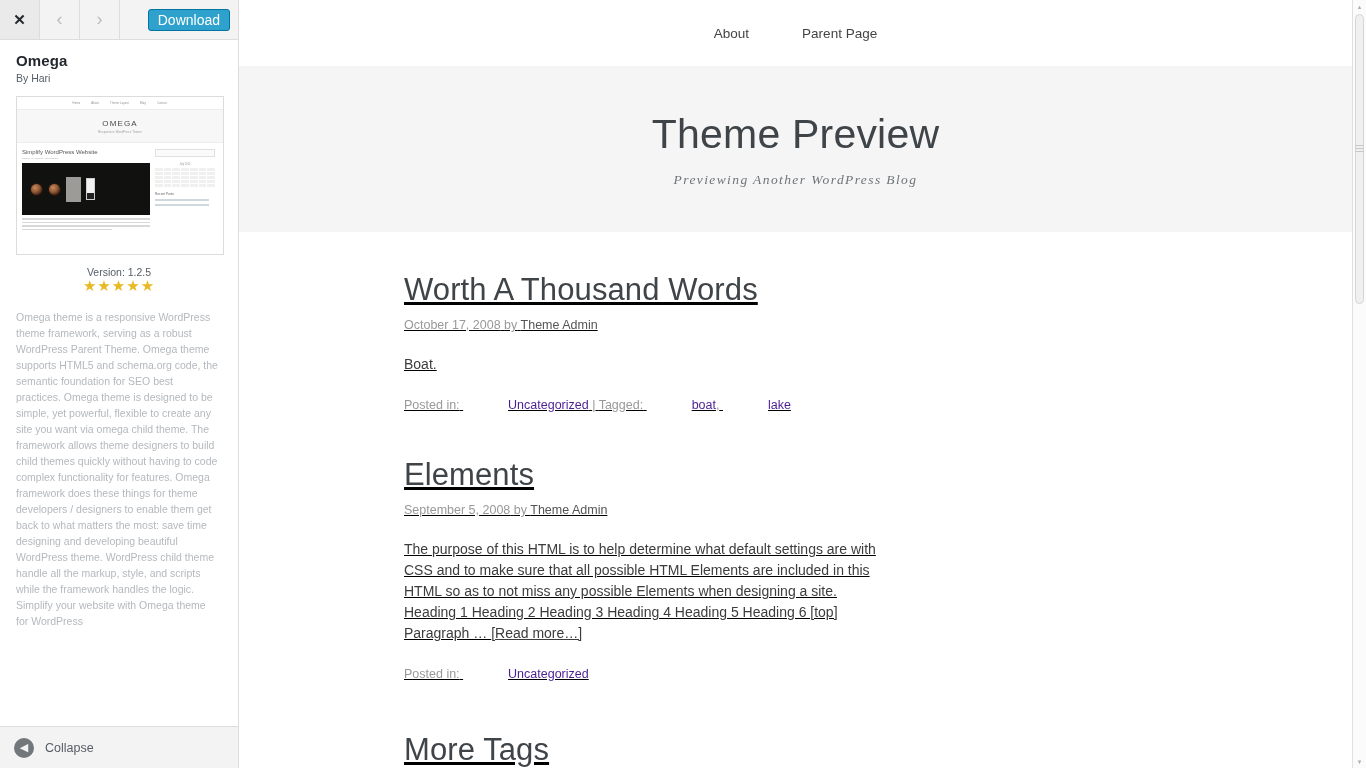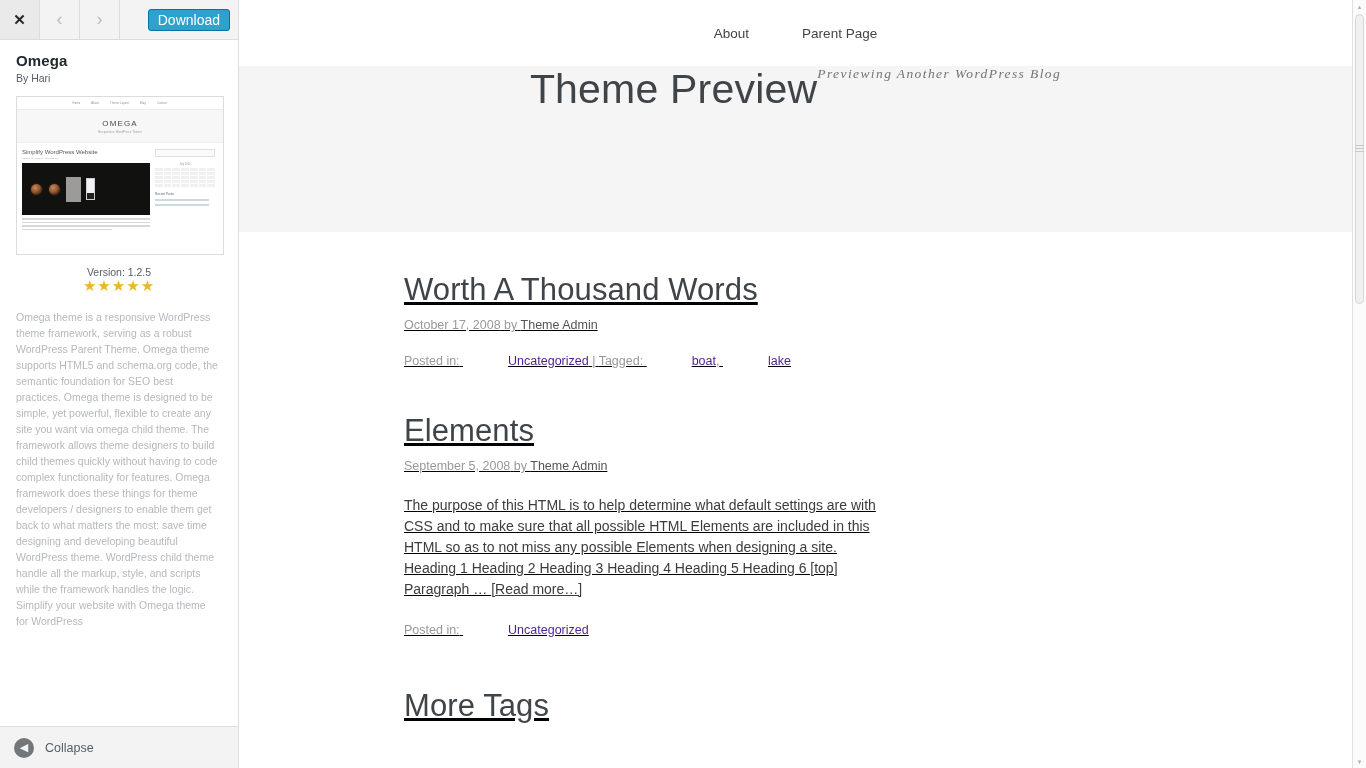--- a/index.html
+++ b/index.html
@@ -180,22 +180,22 @@
   .nav-link {
     font-size: 13.5px;
     color: #444444;
     text-decoration: none;
     cursor: pointer;
   }
 
   #site-header {
     background: #f5f5f5;
     height: 166px;
-    display: flex; flex-direction: row;
-    justify-content: center;
+    display: flex; flex-direction: column;
+    align-items: center; justify-content: center;
   }
   #site-title {
     font-size: 41px;
     font-weight: normal;
     color: #3f4449;
     margin: 0 0 14px 0;
     letter-spacing: .2px;
   }
   #site-tagline {
     font-family: "Liberation Serif", serif;
@@ -391,20 +391,21 @@
 
     <div id="content">
 
       <article class="post" id="post-1">
         <h2 class="post-title">Worth A Thousand Words</h2>
         <div class="post-meta">
           <span>October 17, 2008</span>
           <span>by</span>
           <a>Theme Admin</a>
         </div>
+        <div class="post-body">Boat.</div>
         <div class="post-footer">
           <span>Posted in:</span>
           <a>Uncategorized</a>
           <span>|</span>
           <span>Tagged:</span>
           <a>boat</a><span>,</span>
           <a>lake</a>
         </div>
       </article>
 

